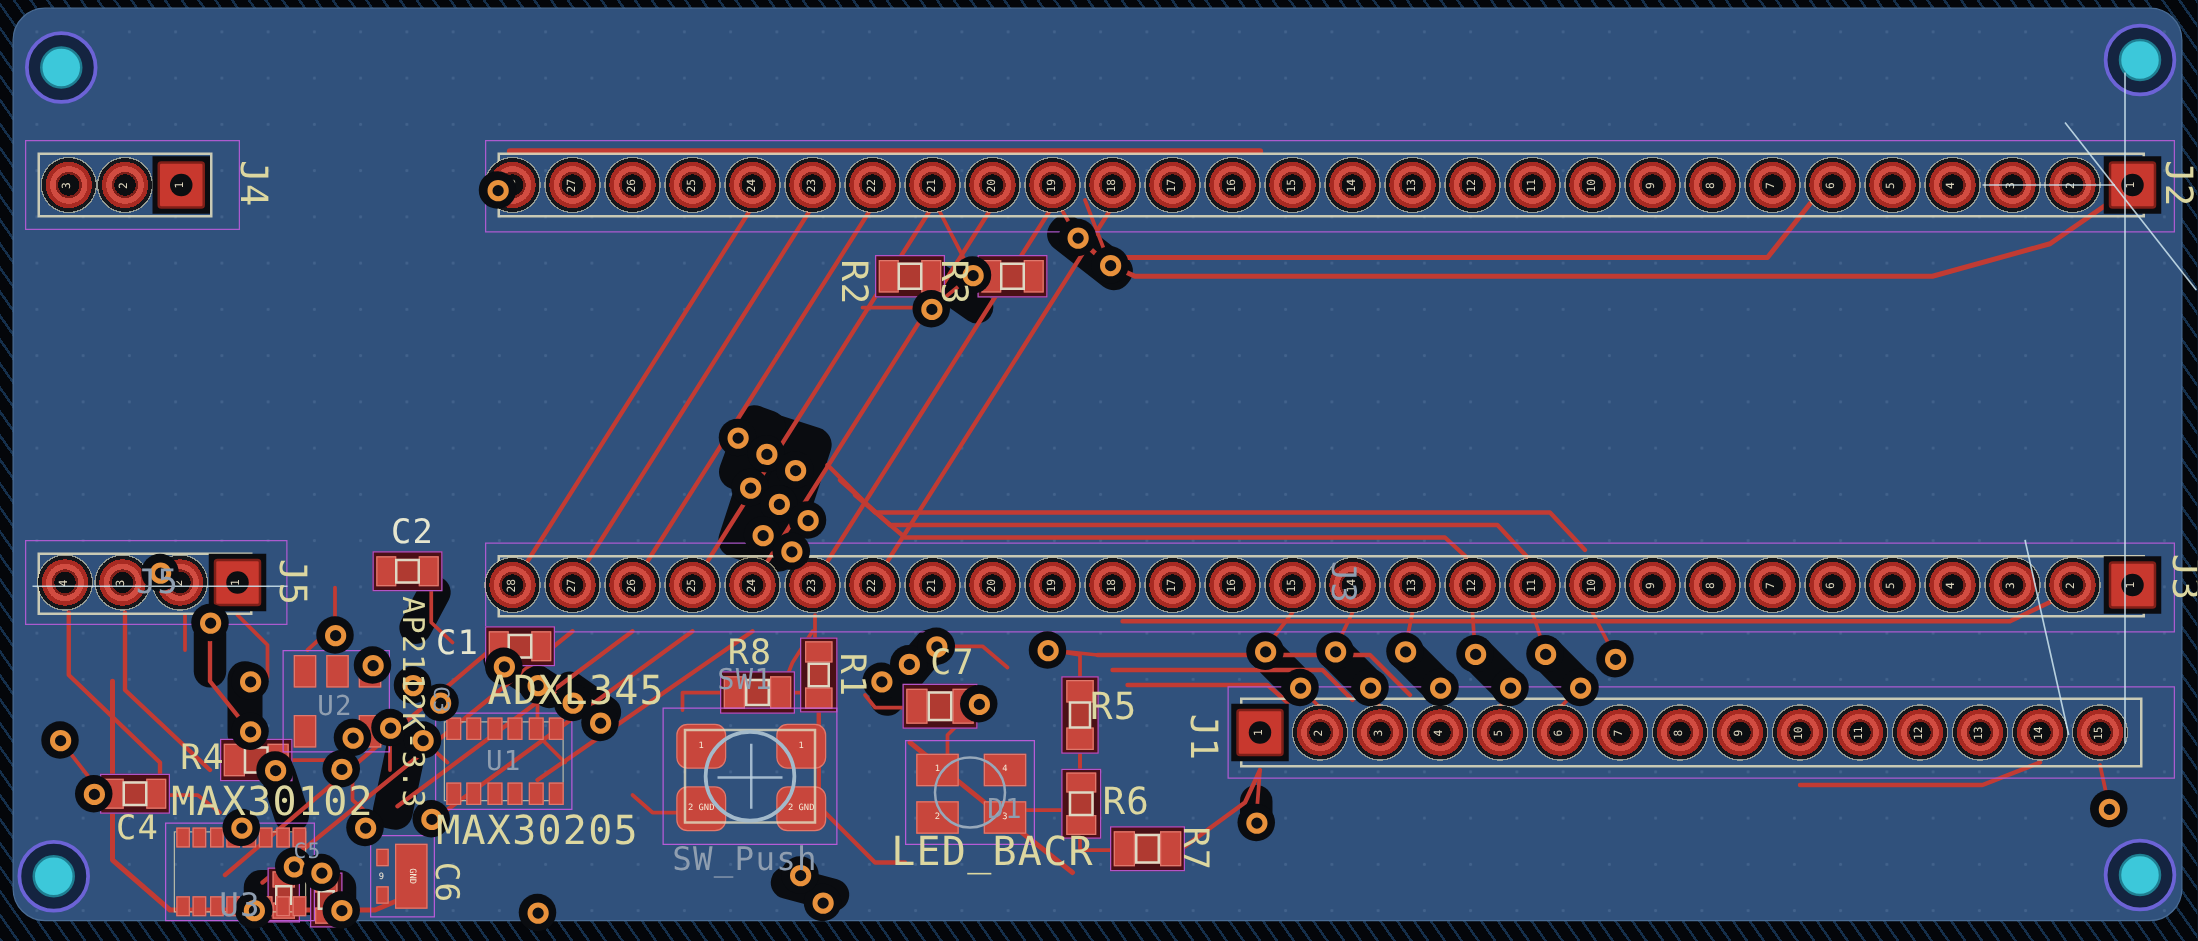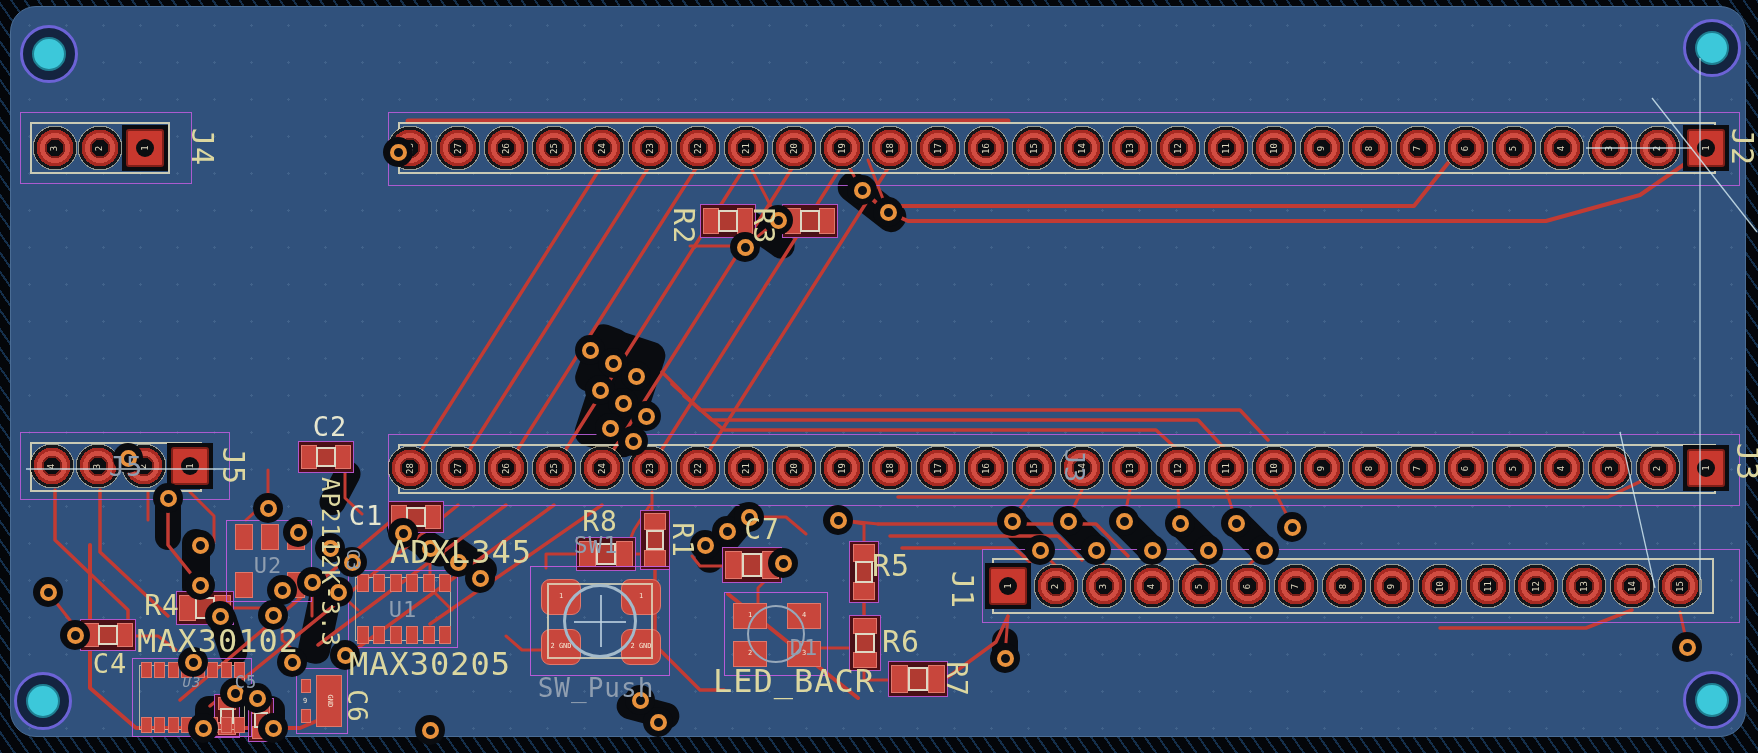--- a/index.html
+++ b/index.html
@@ -784,16 +784,16 @@
       <span class="lbl" style="left: 596px; top: 545px; font-size: 23px; color: rgb(143, 158, 176); transform: translate(-50%, -50%) rotate(0deg);">SW1</span>
       <span class="lbl" style="left: 682px; top: 540px; font-size: 28px; color: rgb(220, 215, 160); transform: translate(-50%, -50%) rotate(90deg);">R1</span>
       <span class="lbl" style="left: 596px; top: 688px; font-size: 26px; color: rgb(143, 158, 176); transform: translate(-50%, -50%) rotate(0deg);">SW_Push</span>
       <span class="lbl" style="left: 762px; top: 530px; font-size: 28px; color: rgb(220, 215, 160); transform: translate(-50%, -50%) rotate(0deg);">C7</span>
       <span class="lbl" style="left: 891px; top: 566px; font-size: 30px; color: rgb(220, 215, 160); transform: translate(-50%, -50%) rotate(0deg);">R5</span>
       <span class="lbl" style="left: 901px; top: 642px; font-size: 30px; color: rgb(220, 215, 160); transform: translate(-50%, -50%) rotate(0deg);">R6</span>
       <span class="lbl" style="left: 956px; top: 679px; font-size: 28px; color: rgb(220, 215, 160); transform: translate(-50%, -50%) rotate(90deg);">R7</span>
       <span class="lbl" style="left: 794px; top: 681px; font-size: 32px; color: rgb(220, 215, 160); transform: translate(-50%, -50%) rotate(0deg);">LED_BACR</span>
       <span class="lbl" style="left: 268px; top: 566px; font-size: 22px; color: rgb(143, 158, 176); transform: translate(-50%, -50%) rotate(0deg);">U2</span>
       <span class="lbl" style="left: 403px; top: 610px; font-size: 22px; color: rgb(143, 158, 176); transform: translate(-50%, -50%) rotate(0deg);">U1</span>
-      <span class="lbl" style="left: 192px; top: 682px; font-size: 14px; color: rgb(143, 158, 176); transform: translate(-50%, -50%) rotate(0deg); font-style: italic;">U3</span>
+      <span class="lbl" style="left: 192px; top: 725px; font-size: 26px; color: rgb(143, 158, 176); transform: translate(-50%, -50%) rotate(0deg);">U3</span>
       <span class="lbl" style="left: 804px; top: 628px; font-size: 22px; color: rgb(143, 158, 176); transform: translate(-50%, -50%) rotate(0deg); margin-top: 20px;">D1</span>
     </div>
 </div>
 
 </body></html>

